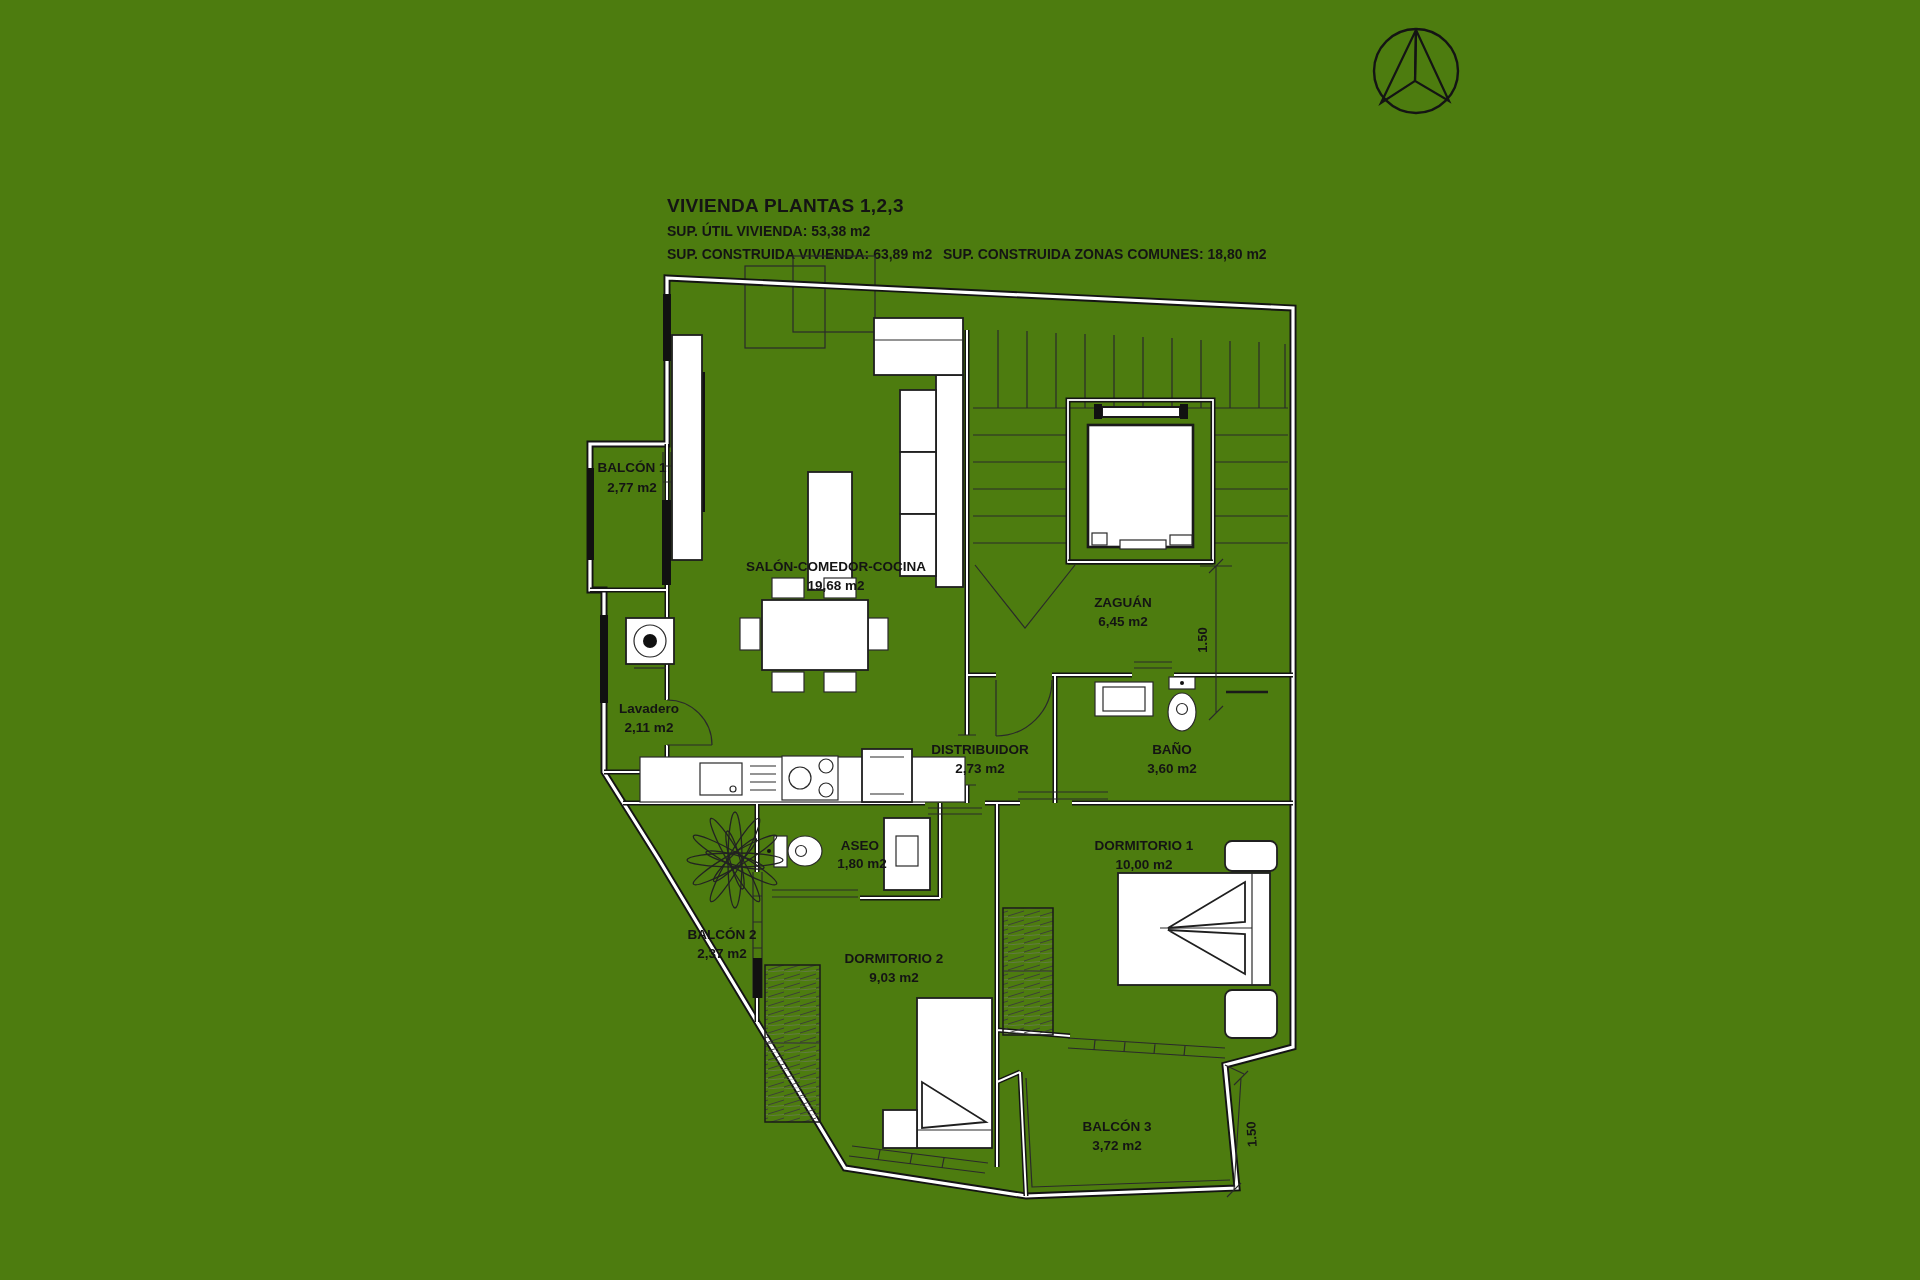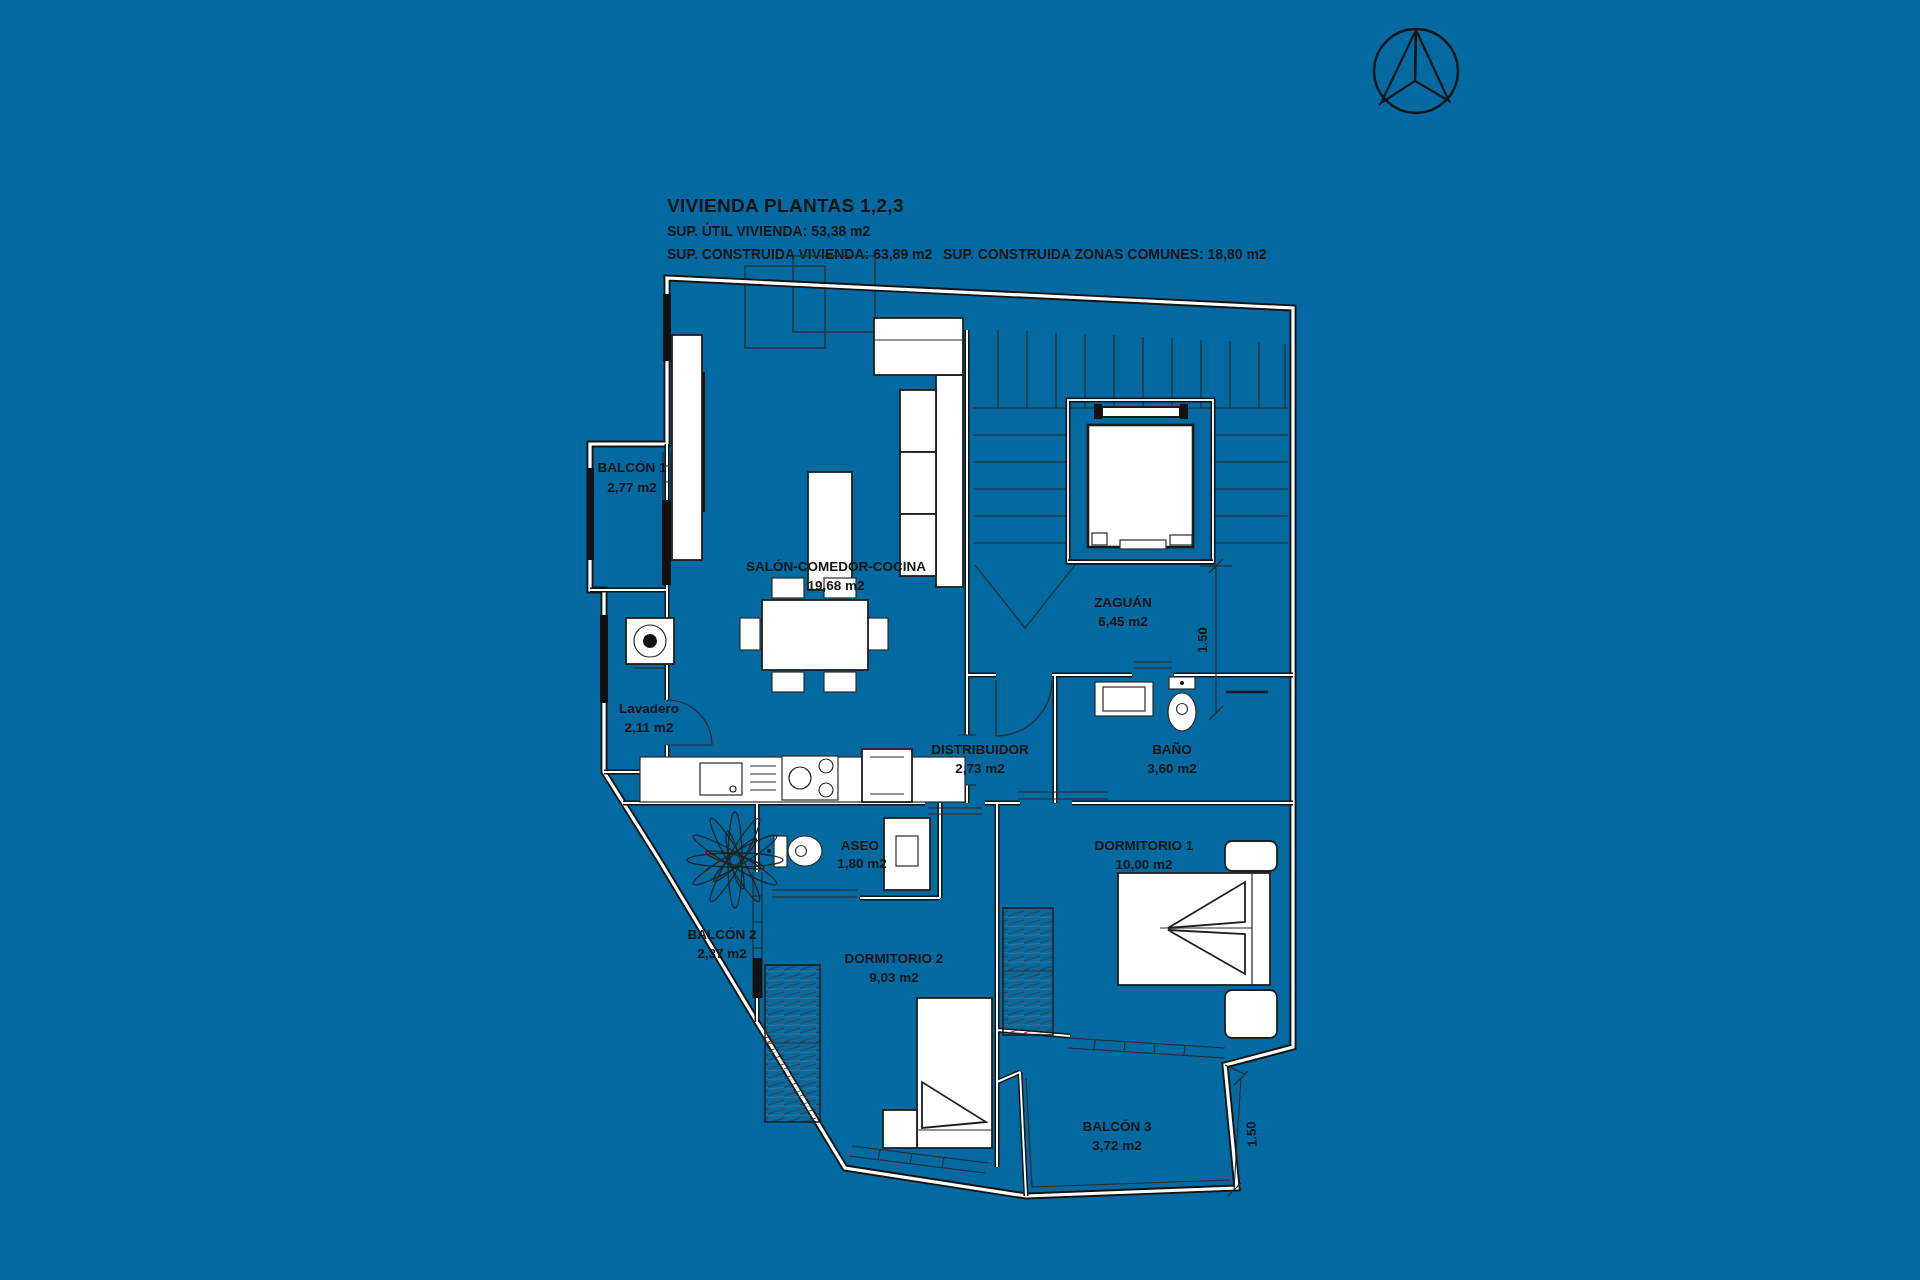--- a/index.html
+++ b/index.html
@@ -1,16 +1,16 @@
 <!DOCTYPE html>
 <html><head>
 <meta charset="utf-8">
 <style>
   html,body{margin:0;padding:0;background:#ffffff;}
-  .sheet{width:1920px;height:1280px;position:relative;background:#0369a1;font-family:"Liberation Sans",sans-serif;}
+  .sheet{width:1920px;height:1280px;position:relative;background:#4d7c0f;font-family:"Liberation Sans",sans-serif;}
   svg{display:block;}
   
   .wo{stroke:#141414;stroke-width:7;fill:none;stroke-linejoin:miter;}
   .wi{stroke:#ffffff;stroke-width:3.2;fill:none;stroke-linejoin:miter;}
   .w2o{stroke:#141414;stroke-width:5;fill:none;}
   .w2i{stroke:#ffffff;stroke-width:2;fill:none;}
   .thin{stroke:#2a2a2a;stroke-width:1.2;fill:none;}
   .furn{stroke:#1f1f1f;stroke-width:1.8;fill:#ffffff;}
   .furnthin{stroke:#2a2a2a;stroke-width:1.2;fill:#ffffff;}
   .blackfill{fill:#111111;stroke:none;}

